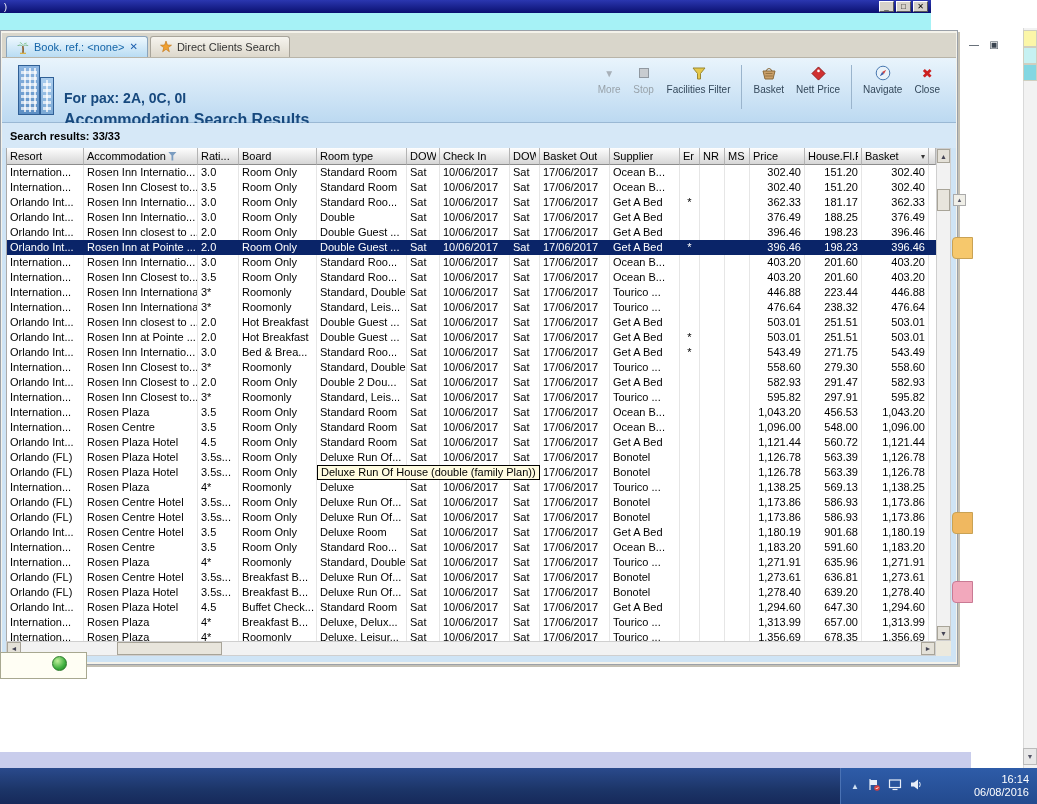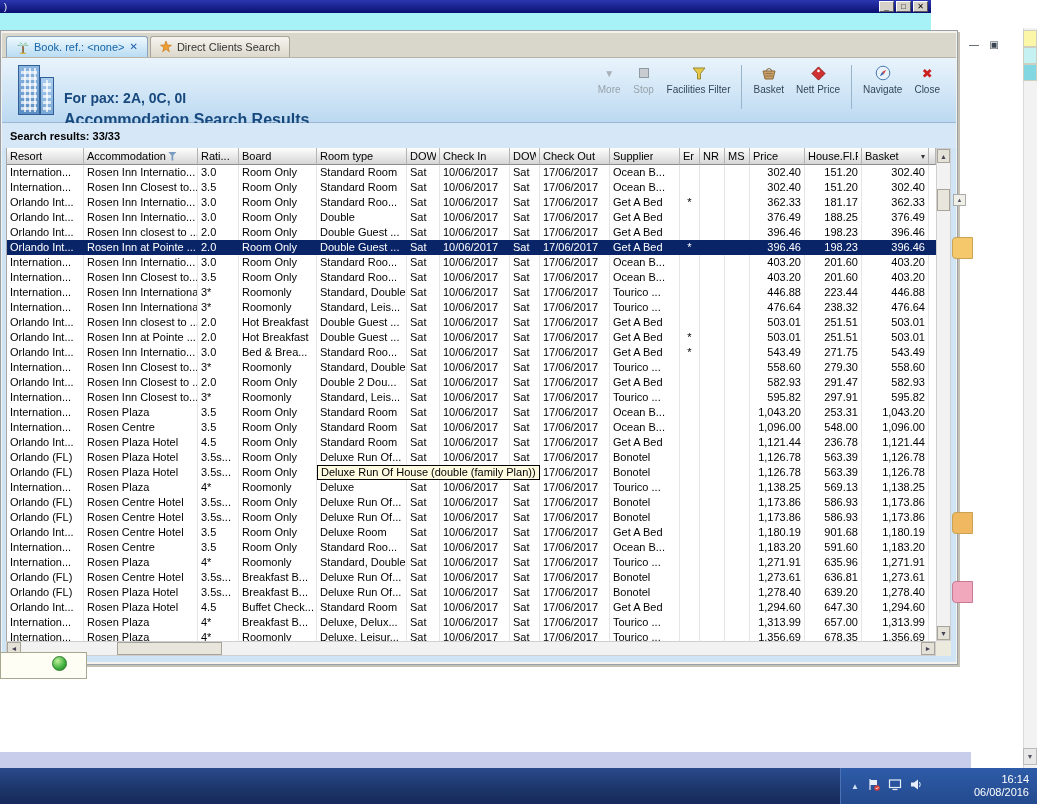--- a/index.html
+++ b/index.html
@@ -280,21 +280,21 @@
     <div class="hcell" style="width: 33px;">
       <span class="hlabel">DOW</span>
     </div>
     <div class="hcell" style="width: 70px;">
       <span class="hlabel">Check In</span>
     </div>
     <div class="hcell" style="width: 30px;">
       <span class="hlabel">DOW</span>
     </div>
     <div class="hcell" style="width: 70px;">
-      <span class="hlabel">Check Out</span>
+      <span class="hlabel">Basket Out</span>
     </div>
     <div class="hcell" style="width: 70px;">
       <span class="hlabel">Supplier</span>
     </div>
     <div class="hcell" style="width: 20px;">
       <span class="hlabel">Er</span>
     </div>
     <div class="hcell" style="width: 25px;">
       <span class="hlabel">NR</span>
     </div>
@@ -610,21 +610,21 @@
       <div class="gcell" style="width: 90px;">Standard Room</div>
       <div class="gcell" style="width: 33px;">Sat</div>
       <div class="gcell" style="width: 70px;">10/06/2017</div>
       <div class="gcell" style="width: 30px;">Sat</div>
       <div class="gcell" style="width: 70px;">17/06/2017</div>
       <div class="gcell" style="width: 70px;">Ocean B...</div>
       <div class="gcell" style="width: 20px; text-align: center;"></div>
       <div class="gcell" style="width: 25px; text-align: center;"></div>
       <div class="gcell" style="width: 25px; text-align: center;"></div>
       <div class="gcell" style="width: 55px; text-align: right;">1,043.20</div>
-      <div class="gcell" style="width: 57px; text-align: right;">253.31</div>
+      <div class="gcell" style="width: 57px; text-align: right;">456.53</div>
       <div class="gcell" style="width: 67px; text-align: right;">1,043.20</div>
     </div>
     <div class="grow">
       <div class="gcell" style="width: 77px;">Internation...</div>
       <div class="gcell" style="width: 114px;">Rosen Centre</div>
       <div class="gcell" style="width: 41px;">3.5</div>
       <div class="gcell" style="width: 78px;">Room Only</div>
       <div class="gcell" style="width: 90px;">Standard Room</div>
       <div class="gcell" style="width: 33px;">Sat</div>
       <div class="gcell" style="width: 70px;">10/06/2017</div>
@@ -646,21 +646,21 @@
       <div class="gcell" style="width: 90px;">Standard Room</div>
       <div class="gcell" style="width: 33px;">Sat</div>
       <div class="gcell" style="width: 70px;">10/06/2017</div>
       <div class="gcell" style="width: 30px;">Sat</div>
       <div class="gcell" style="width: 70px;">17/06/2017</div>
       <div class="gcell" style="width: 70px;">Get A Bed</div>
       <div class="gcell" style="width: 20px; text-align: center;"></div>
       <div class="gcell" style="width: 25px; text-align: center;"></div>
       <div class="gcell" style="width: 25px; text-align: center;"></div>
       <div class="gcell" style="width: 55px; text-align: right;">1,121.44</div>
-      <div class="gcell" style="width: 57px; text-align: right;">236.78</div>
+      <div class="gcell" style="width: 57px; text-align: right;">560.72</div>
       <div class="gcell" style="width: 67px; text-align: right;">1,121.44</div>
     </div>
     <div class="grow">
       <div class="gcell" style="width: 77px;">Orlando (FL)</div>
       <div class="gcell" style="width: 114px;">Rosen Plaza Hotel</div>
       <div class="gcell" style="width: 41px;">3.5s...</div>
       <div class="gcell" style="width: 78px;">Room Only</div>
       <div class="gcell" style="width: 90px;">Deluxe Run Of...</div>
       <div class="gcell" style="width: 33px;">Sat</div>
       <div class="gcell" style="width: 70px;">10/06/2017</div>

